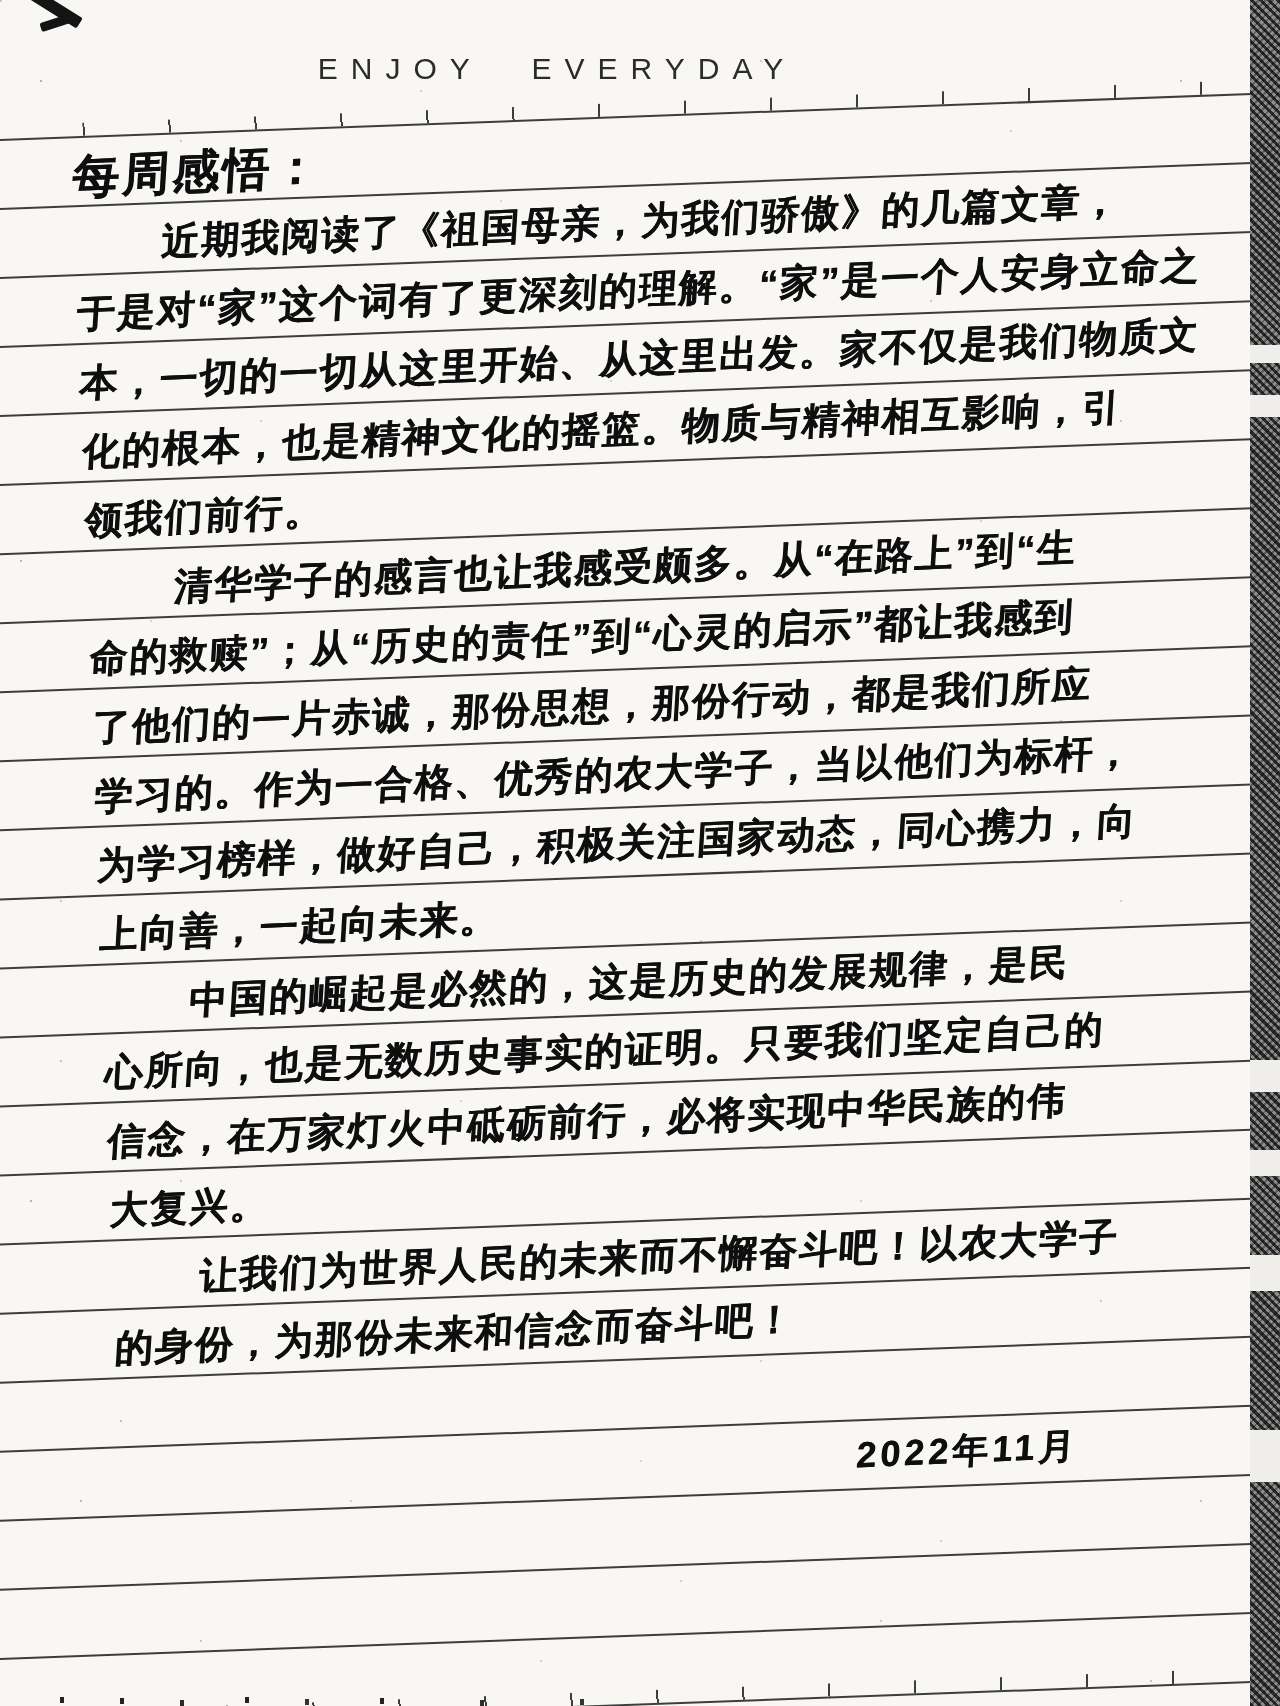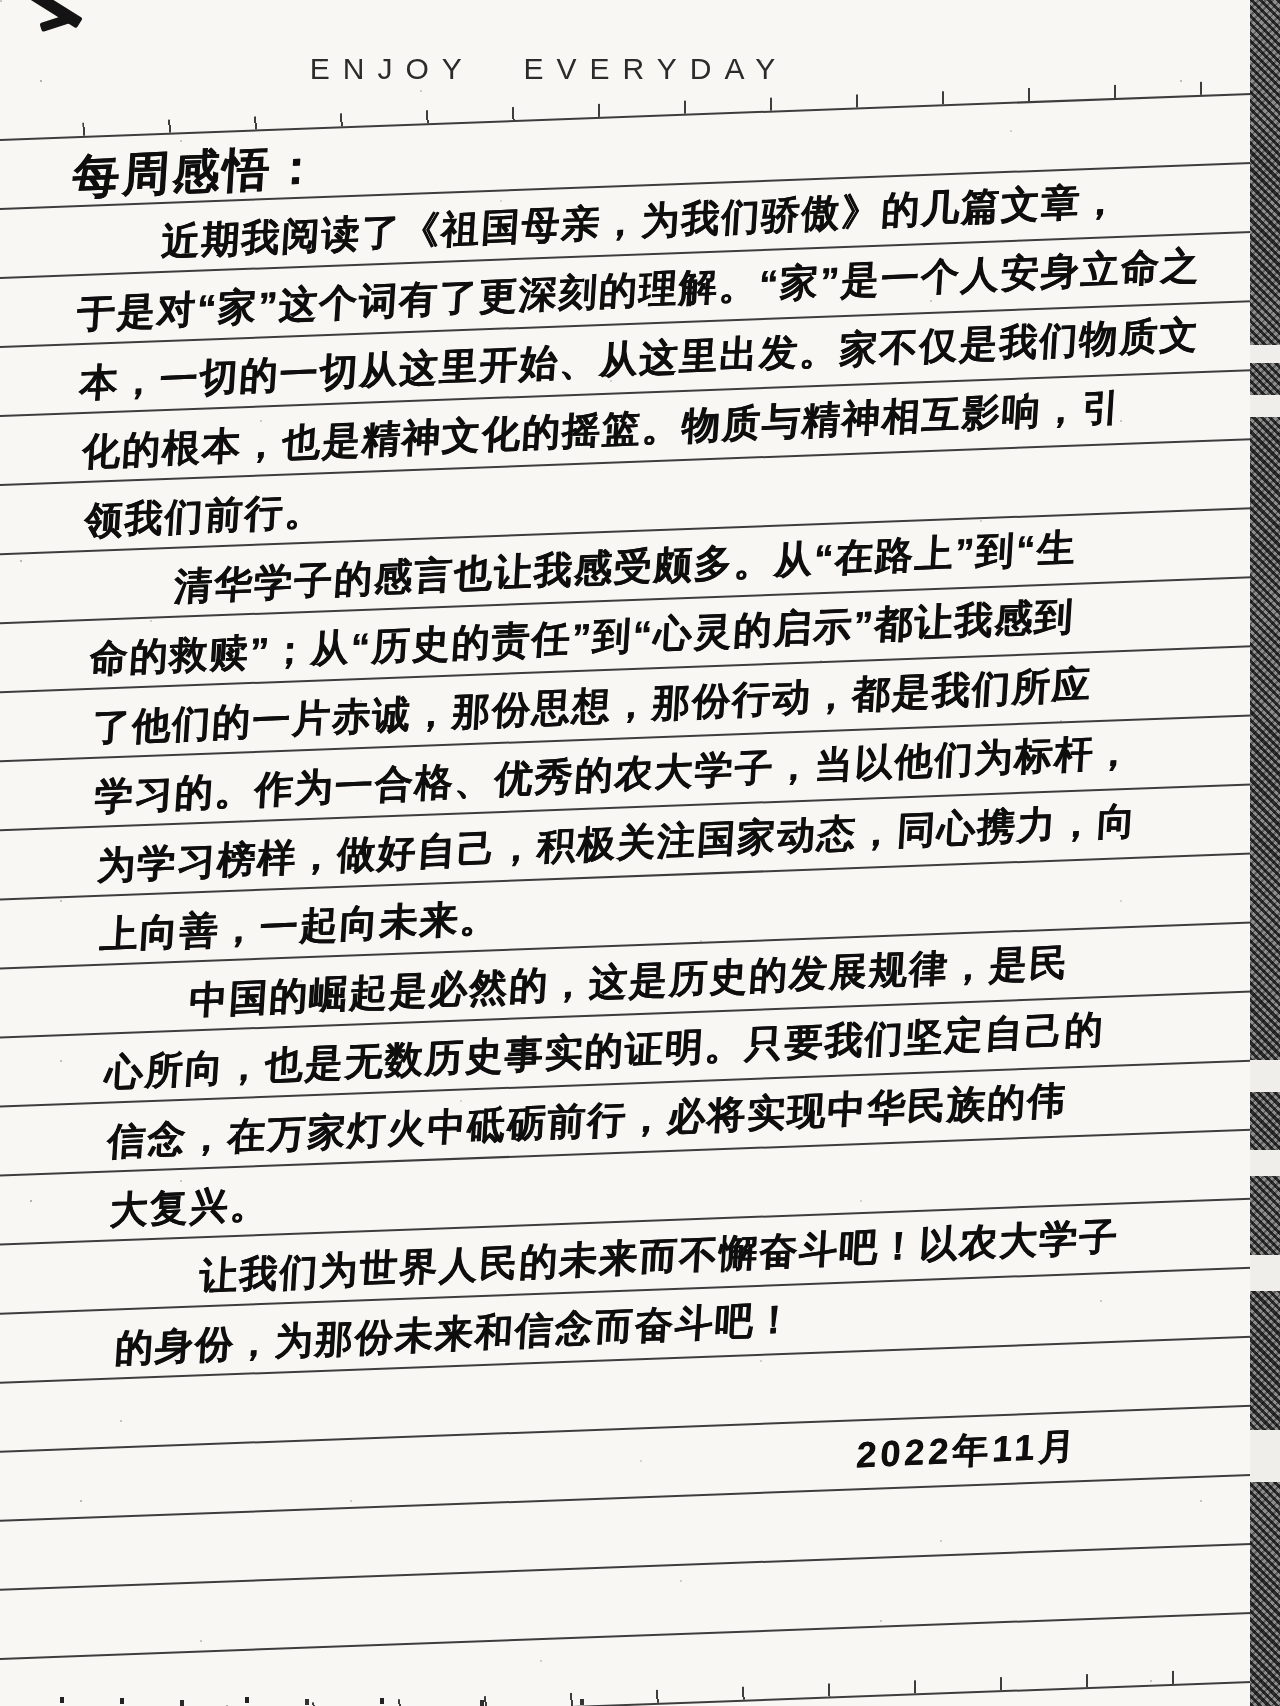--- a/index.html
+++ b/index.html
@@ -25,21 +25,21 @@
       1100px 1300px #bcbcbc, 120px 1420px #b3b3b3, 350px 1500px #c0c0c0, 640px 1460px #c8c8c8,
       940px 1540px #c1c1c1, 200px 1640px #b9b9b9, 540px 1660px #c3c3c3, 880px 1620px #bdbdbd,
       1150px 1680px #b6b6b6, 40px 80px #9a9a9a, 1180px 80px #a8a8a8, 30px 1200px #9f9f9f,
       80px 1500px #a5a5a5, 500px 200px #cacaca, 980px 520px #c4c4c4, 240px 820px #c1c1c1,
       1120px 900px #c7c7c7, 60px 1060px #aeaeae, 760px 1360px #c5c5c5, 460px 1100px #cccccc,
       20px 560px #a6a6a6, 1200px 1500px #b4b4b4, 320px 60px #bfbfbf, 680px 1580px #c2c2c2;
   }
 
   
   .brand{
-    position:absolute;top:52px;left:4px;width:1090px;
+    position:absolute;top:52px;left:12px;width:1090px;
     text-align:center;
     font-size:30px;font-weight:500;color:#2b2b2b;
     letter-spacing:13px;word-spacing:28px;
   }
 
   
   .sheet{
     position:absolute;left:-70px;right:-90px;top:48px;
     transform:rotate(-2.1deg);
     transform-origin:50% 0;

